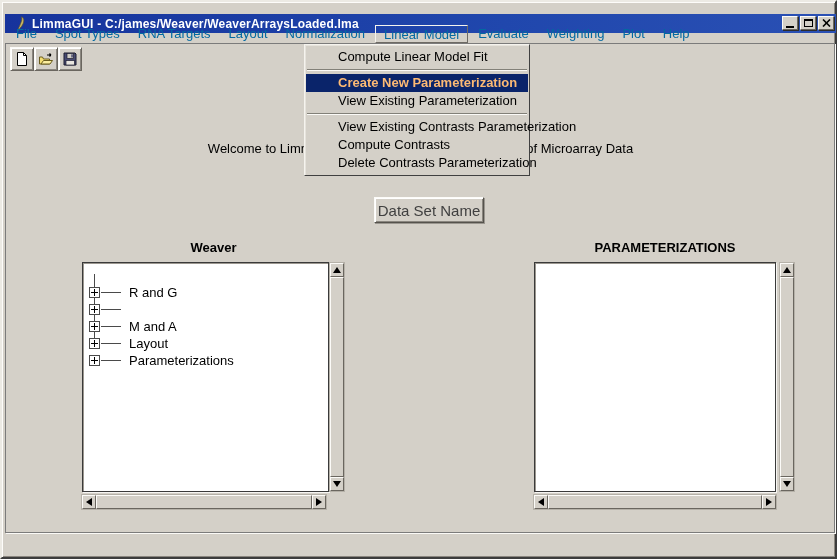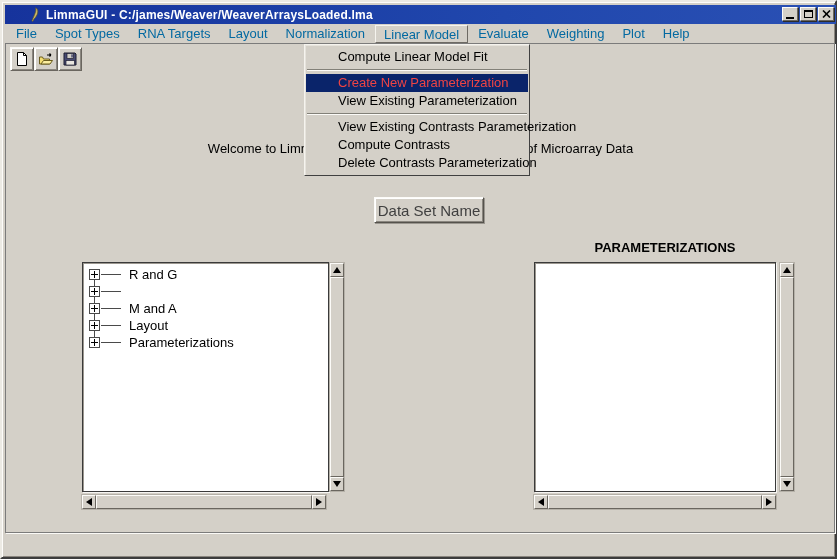--- a/index.html
+++ b/index.html
@@ -4,23 +4,23 @@
 <style>
   html,body{margin:0;padding:0;}
   body{width:837px;height:559px;font-family:"Liberation Sans","DejaVu Sans",sans-serif;background:#808080;}
   *{box-sizing:border-box;}
 
   .window{position:absolute;left:0;top:0;width:837px;height:559px;background:#d4d0c8;
     border:2px solid;border-color:#eceae4 #3c3c3c #3c3c3c #eceae4;
     box-shadow:inset 1px 1px 0 #fdfcfa, inset -1px -1px 0 #8a867f;}
 
   
-  .titlebar{position:absolute;left:3px;top:3px;width:831px;height:19px;
+  .titlebar{position:absolute;left:3px;top:12px;width:831px;height:19px;
     background:linear-gradient(90deg,#16339c 0%,#2047ad 60%,#2a50b4 100%);
-    display:flex;align-items:center;padding-left:22px;color:#fff;}
+    display:flex;align-items:center;padding-left:8px;color:#fff;}
   .title-icon{width:15px;height:15px;margin-right:4px;flex:0 0 auto;}
   .title-text{font-size:12px;font-weight:bold;white-space:nowrap;letter-spacing:0.2px;}
   .win-controls{position:absolute;right:2px;top:2px;display:flex;gap:2px;}
   .win-btn{width:16px;height:14px;background:#d4d0c8;border:1px solid;border-color:#fcfbf8 #6a665f #6a665f #fcfbf8;
     box-shadow:1px 1px 0 #2c2c2c;display:flex;align-items:center;justify-content:center;}
   .min-glyph{width:8px;height:2px;background:#000;margin-top:7px;}
   .max-glyph{width:9px;height:8px;border:1px solid #000;border-top-width:2px;}
 
   
   .menubar{position:absolute;left:3px;top:22px;width:831px;height:20px;display:flex;align-items:center;
@@ -36,39 +36,39 @@
   .tool-btn{position:absolute;width:24px;height:24px;background:#d4d0c8;
     border:1px solid;border-color:#fcfbf8 #6a665f #6a665f #fcfbf8;
     box-shadow:inset 1px 1px 0 #ffffff, inset -1px -1px 0 #8a867f;
     display:flex;align-items:center;justify-content:center;}
 
   
   .dropdown{position:absolute;left:302px;top:42px;width:226px;z-index:50;background:#d4d0c8;
     border:1px solid;border-color:#f5f3ee #404040 #404040 #f5f3ee;
     box-shadow:inset 1px 1px 0 #e6e3dc;padding:3px 1px;}
   .menu-item{height:18px;line-height:18px;font-size:13px;padding-left:32px;color:#000;white-space:nowrap;}
-  .menu-item.selected{background:#0a246a;color:#ef4444;}
+  .menu-item.selected{background:#0a246a;color:#fdba74;font-weight:bold;}
   .menu-sep{height:0;border-top:1px solid #828078;border-bottom:1px solid #fbfaf7;margin:3px 1px;}
 
   
   .welcome{position:absolute;left:0;top:139px;width:837px;text-align:center;font-size:13px;color:#000;z-index:1;}
 
   
   .dataset-btn{position:absolute;left:372px;top:195px;width:110px;height:26px;background:#d4d0c8;
     border:1px solid;border-color:#fcfbf8 #55524c #55524c #fcfbf8;
     box-shadow:inset 1px 1px 0 #ffffff, inset -1px -1px 0 #8a867f, 1px 1px 0 #9a968f;
     font-size:15px;display:flex;align-items:center;justify-content:center;color:#404040;}
 
   
   .panel-title{position:absolute;font-size:13px;font-weight:bold;text-align:center;color:#000;}
   .listbox{position:absolute;background:#fff;border:1px solid #3a3a3a;
     box-shadow:1px 1px 0 #f6f5f2, inset 1px 1px 0 #9b978f;}
 
   
-  .tree{position:relative;padding-top:3px;font-size:13px;}
+  .tree{position:relative;padding-top:21px;font-size:13px;}
   .tree-vline{position:absolute;left:11px;top:11px;height:69px;border-left:1px solid #4a4a4a;}
   .tree-row{position:relative;height:17px;line-height:17px;}
   .plusbox{position:absolute;left:6px;top:3px;width:11px;height:11px;background:#fff;border:1px solid #4a4a4a;}
   .plusbox::before{content:"";position:absolute;left:1px;top:4px;width:7px;height:1px;background:#000;}
   .plusbox::after{content:"";position:absolute;left:4px;top:1px;width:1px;height:7px;background:#000;}
   .connector{position:absolute;left:18px;top:8px;width:20px;border-top:1px solid #4a4a4a;}
   .tree-label{margin-left:46px;white-space:nowrap;}
 
   
   .vscroll{position:absolute;width:16px;display:flex;flex-direction:column;background:#efece5;
@@ -160,20 +160,21 @@
     <div class="menu-item">Compute Linear Model Fit</div>
     <div class="menu-sep"></div>
     <div class="menu-item selected">Create New Parameterization</div>
     <div class="menu-item">View Existing Parameterization</div>
     <div class="menu-sep"></div>
     <div class="menu-item">View Existing Contrasts Parameterization</div>
     <div class="menu-item">Compute Contrasts</div>
     <div class="menu-item">Delete Contrasts Parameterization</div>
   </div>
 
+  <div class="panel-title" style="left:80px;top:238px;width:263px;">Weaver</div>
   <div class="listbox tree" style="left:80px;top:260px;width:247px;height:230px;">
     <div class="tree-vline"></div>
     <div class="tree-row">
       <span class="plusbox"></span><span class="connector"></span><span class="tree-label">R and G</span>
     </div>
     <div class="tree-row">
       <span class="plusbox"></span><span class="connector"></span>
     </div>
     <div class="tree-row">
       <span class="plusbox"></span><span class="connector"></span><span class="tree-label">M and A</span>

